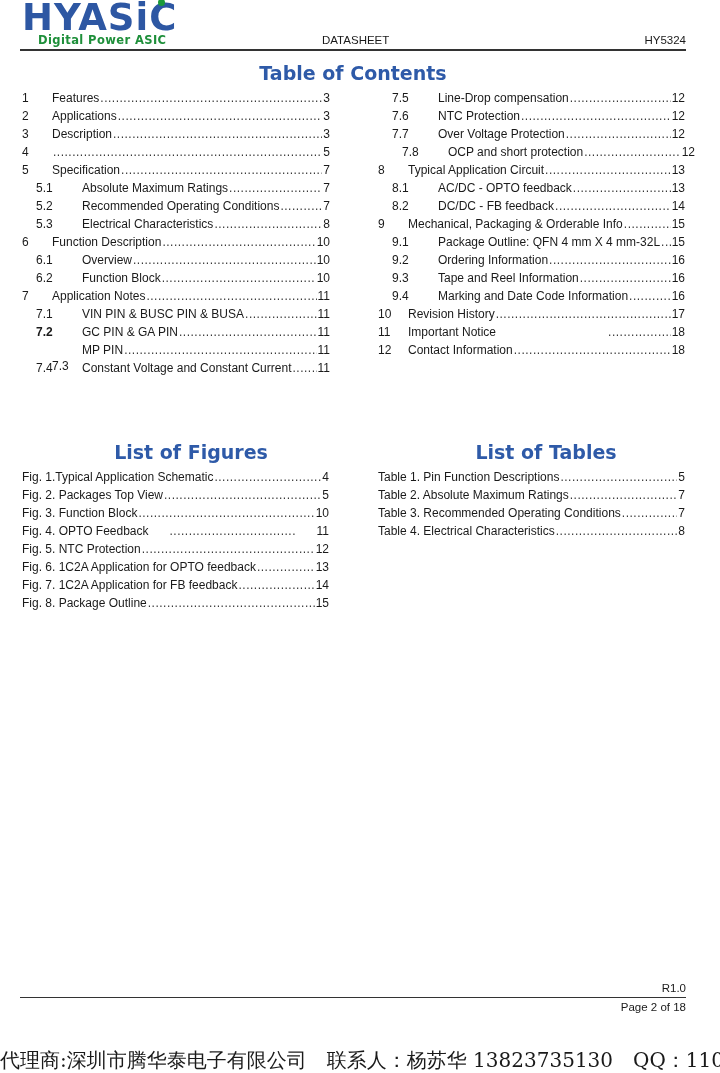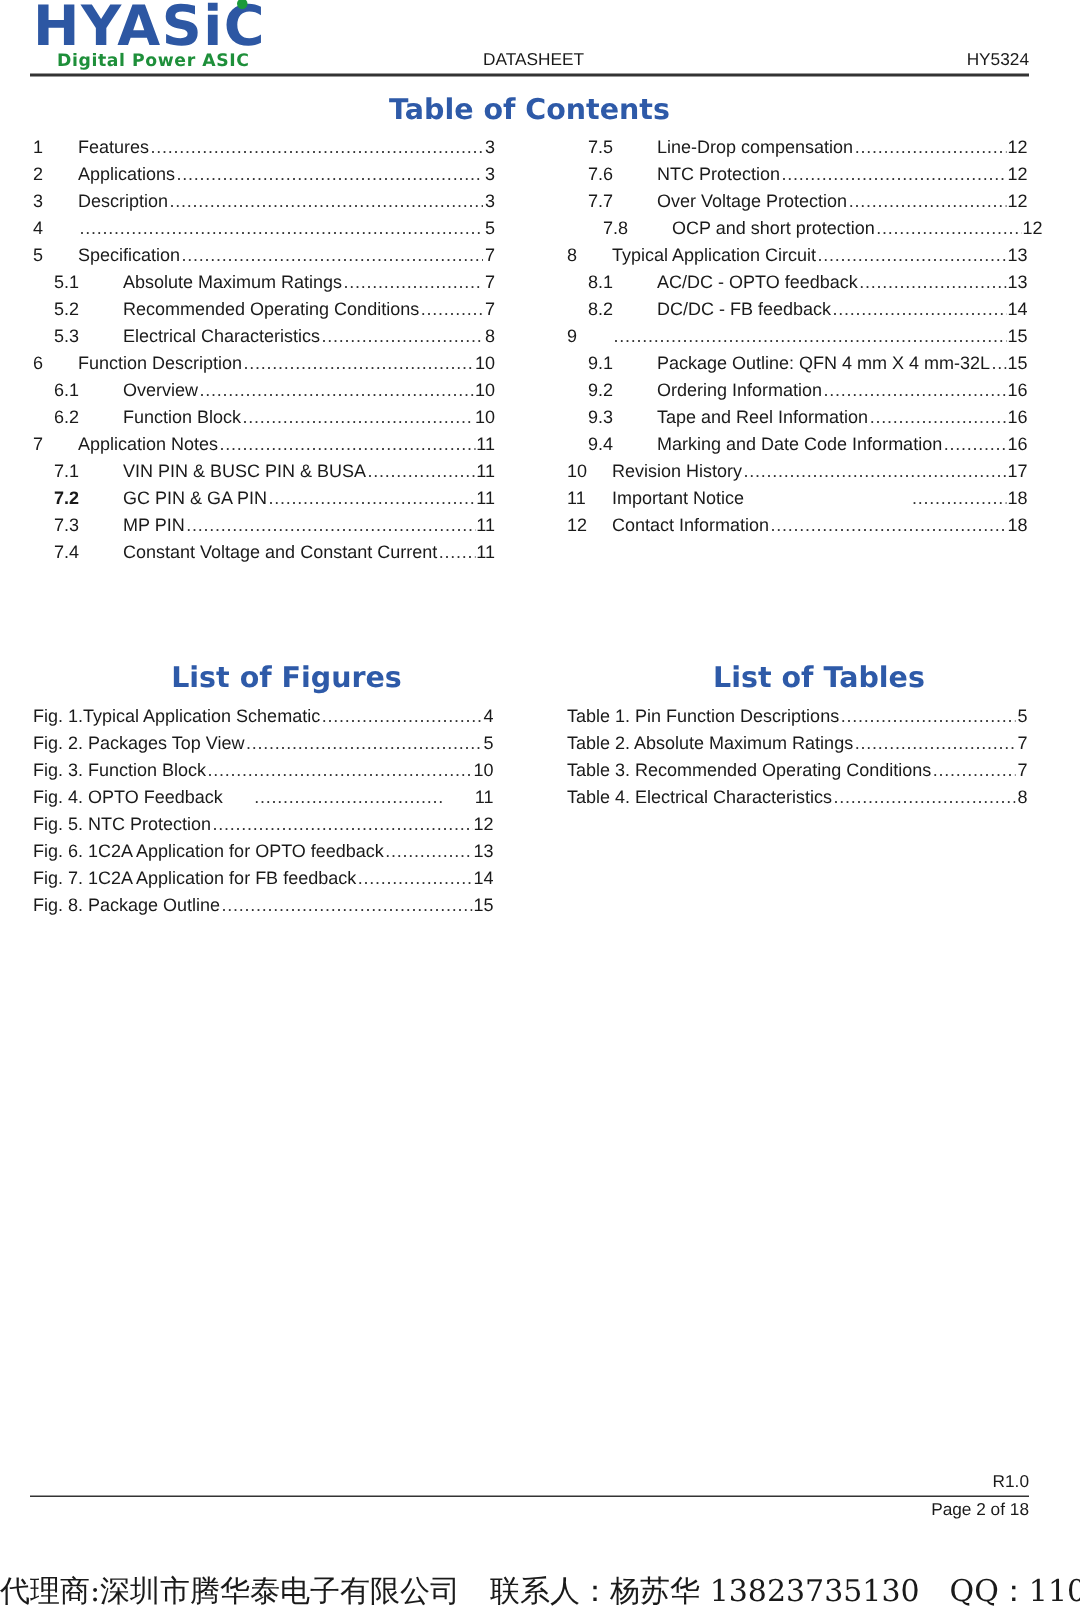--- a/index.html
+++ b/index.html
@@ -146,21 +146,21 @@
       <span class="page"> 11</span>
     </div>
     <div class="row" style="left: 22px; width: 308px; top: 323px;">
       <span class="num" style="position: absolute; left: 14px; font-weight: bold;">7.2</span>
       <span style="display: inline-block; width: 60px; flex: 0 0 auto;"></span>
       <span class="label">GC PIN &amp; GA PIN </span>
       <span class="dots"></span>
       <span class="page"> 11</span>
     </div>
     <div class="row" style="left: 22px; width: 308px; top: 341px;">
-      <span class="num" style="position: absolute; left: 14px;">7.3</span>
+      <span class="num" style="position: absolute; left: 30px; margin-top: 16px;">7.3</span>
       <span style="display: inline-block; width: 60px; flex: 0 0 auto;"></span>
       <span class="label">MP PIN </span>
       <span class="dots"></span>
       <span class="page"> 11</span>
     </div>
     <div class="row" style="left: 22px; width: 308px; top: 359px;">
       <span class="num" style="position: absolute; left: 14px;">7.4</span>
       <span style="display: inline-block; width: 60px; flex: 0 0 auto;"></span>
       <span class="label">Constant Voltage and Constant Current </span>
       <span class="dots"></span>
@@ -213,20 +213,21 @@
     <div class="row" style="left: 378px; width: 307px; top: 197px;">
       <span class="num" style="position: absolute; left: 14px;">8.2</span>
       <span style="display: inline-block; width: 60px; flex: 0 0 auto;"></span>
       <span class="label">DC/DC - FB feedback</span>
       <span class="dots"></span>
       <span class="page"> 14</span>
     </div>
     <div class="row" style="left: 378px; width: 307px; top: 215px;">
       <span class="num" style="position: absolute; left: 0px;">9</span>
       <span style="display: inline-block; width: 30px; flex: 0 0 auto;"></span>
+      <span class="label">Mechanical, Packaging &amp; Orderable Info </span>
       <span class="dots"></span>
       <span class="page"> 15</span>
     </div>
     <div class="row" style="left: 378px; width: 307px; top: 233px;">
       <span class="num" style="position: absolute; left: 14px;">9.1</span>
       <span style="display: inline-block; width: 60px; flex: 0 0 auto;"></span>
       <span class="label">Package Outline: QFN 4 mm X 4 mm-32L</span>
       <span class="dots"></span>
       <span class="page"> 15</span>
     </div>

